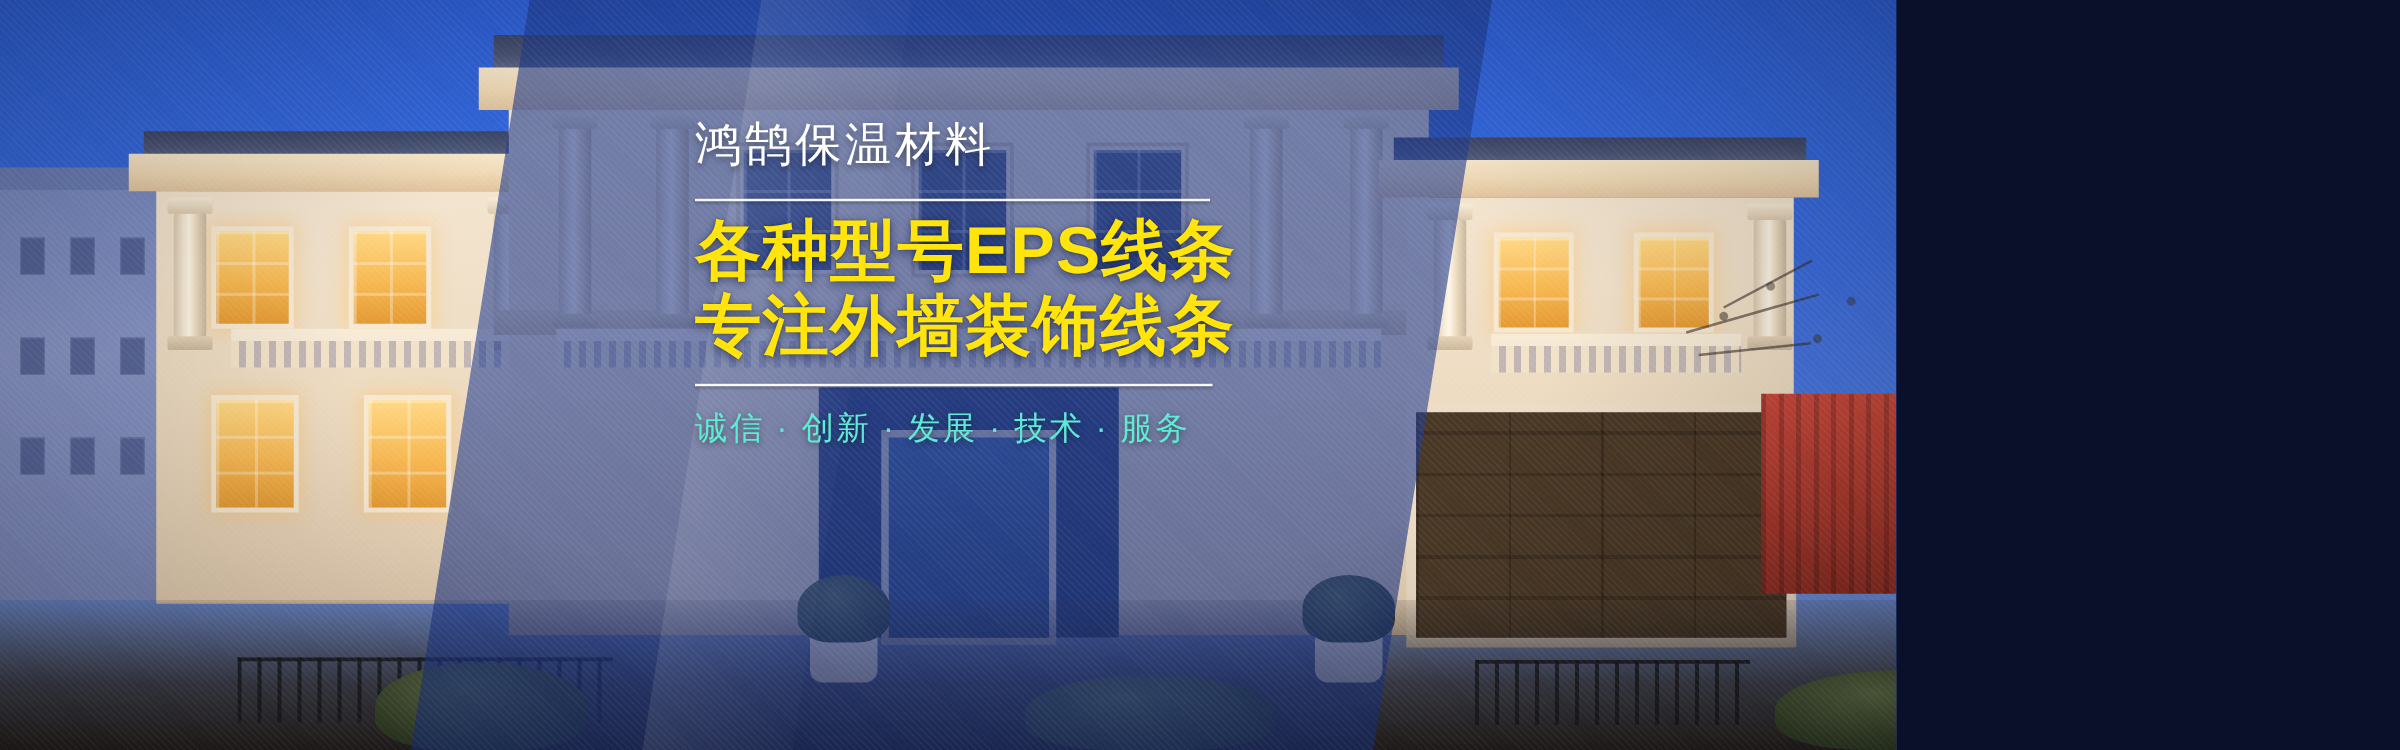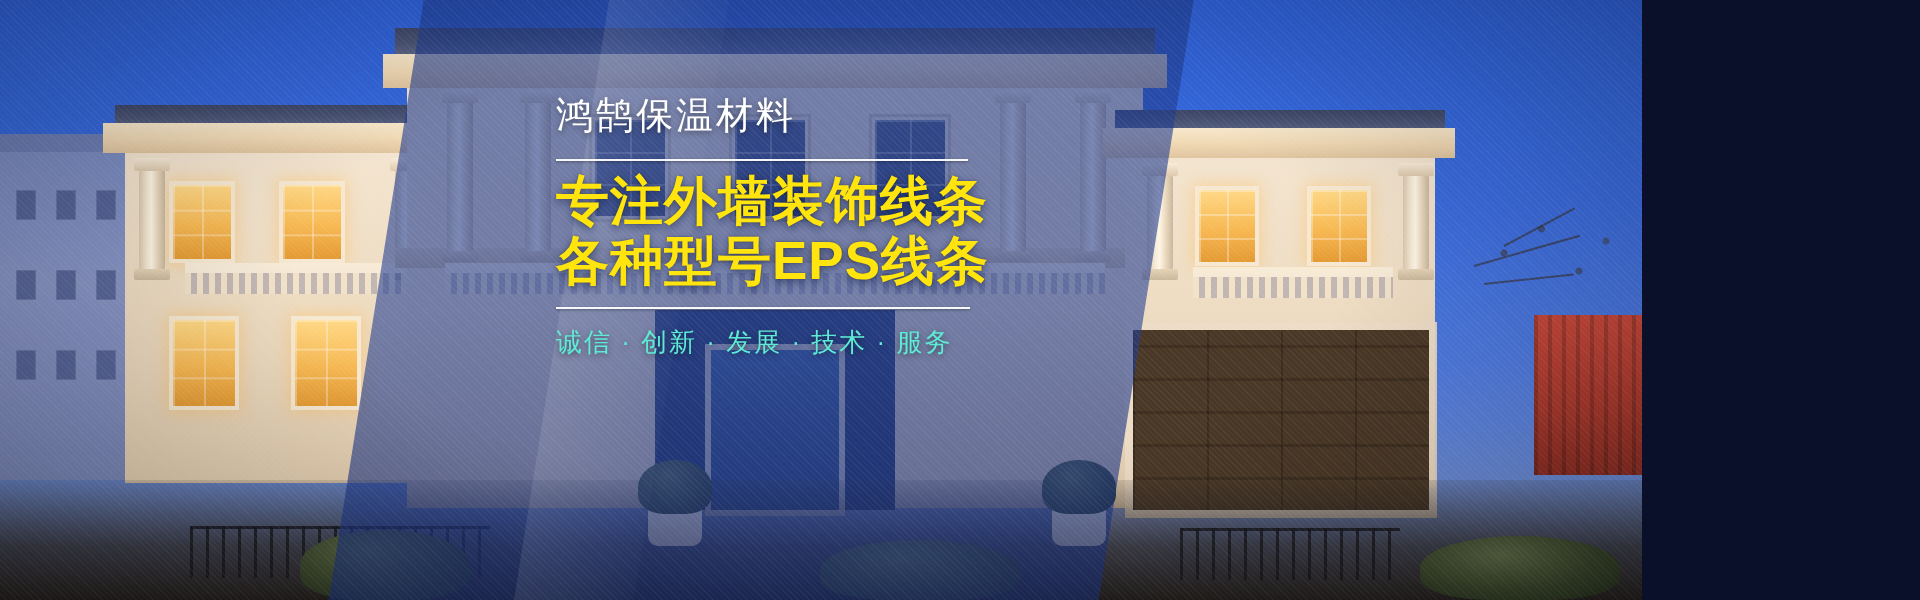--- a/index.html
+++ b/index.html
@@ -4,21 +4,21 @@
 <style>
   * { margin:0; padding:0; box-sizing:border-box; }
   html,body{ background:#0a0f2a; }
   body{
     width:1920px; height:600px; overflow:hidden;
     font-family:"Liberation Sans","DejaVu Sans",sans-serif;
   }
 
   
   #banner{
-    position:relative; width:1642px; height:600px; overflow:hidden;
+    position:relative; width:1517px; height:600px; overflow:hidden;
     background:#2f5fd0;
   }
 
   
   .sky{
     position:absolute; inset:0;
     background:
       linear-gradient(180deg,
         #2d5fd6 0%, #3366da 18%, #3a6adc 34%,
         #4472dd 48%, #4d79de 60%, #5b82dd 70%, #6a8bd6 80%, #7b93c9 92%, #8b9bc0 100%);
@@ -356,22 +356,22 @@
 
   <div class="hatch"></div>
   <div class="vignette"></div>
 
   <div class="copy">
 
     <div class="brand">鸿鹄保温材料</div>
 
     <div class="rule rule-1"></div>
 
+    <div class="headline l1">各种型号EPS线条</div>
+
     <div class="headline l2">专注外墙装饰线条</div>
-
-    <div class="headline l1">各种型号EPS线条</div>
 
     <div class="rule rule-2"></div>
 
     <div class="tagline">诚信 · 创新 · 发展 · 技术 · 服务</div>
   </div>
 
 </div>
 
 </body></html>

